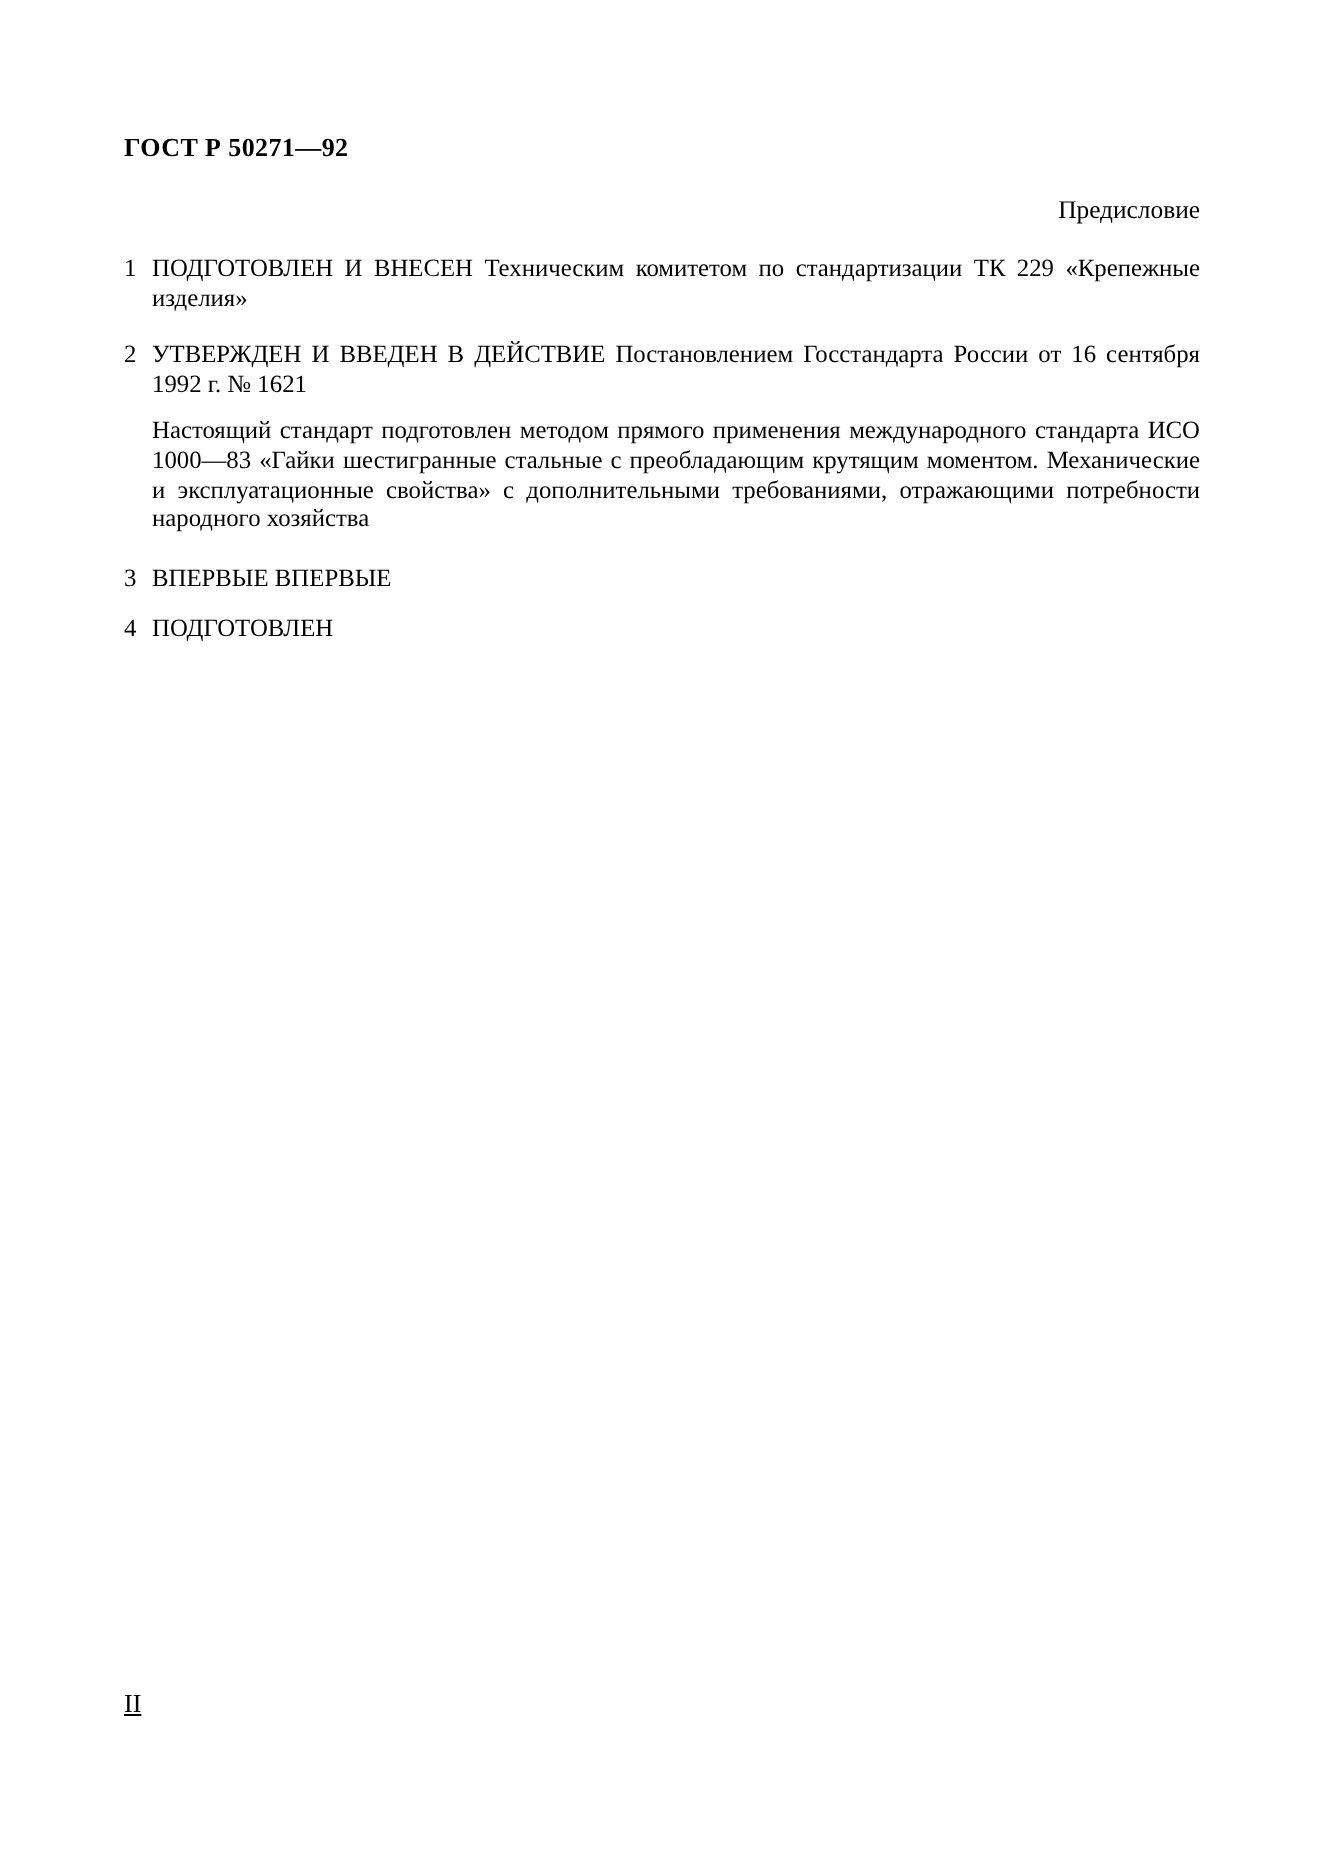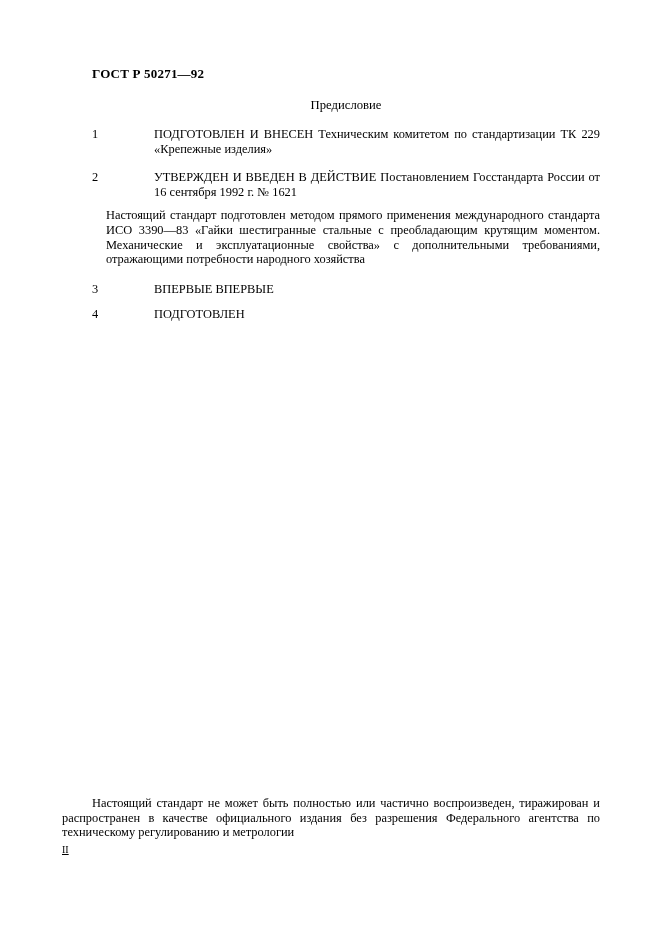--- a/index.html
+++ b/index.html
@@ -10,48 +10,47 @@
   .page {
     position: relative;
     width: 661px;
     height: 936px;
     background: #ffffff;
     color: #000000;
     font-family: "Liberation Serif", "DejaVu Serif", serif;
     overflow: hidden;
   }
   .content {
-    padding: 66px 61px 0 92px;
+    padding: 66px 61px 0 62px;
   }
   .doc-header {
     font-size: 13px;
     font-weight: bold;
     letter-spacing: 0.2px;
   }
   .doc-title {
     margin-top: 16px;
-    text-align: center;
+    text-align: right;
     font-size: 12.7px;
   }
   .item {
     display: flex;
     margin-top: 14px;
     font-size: 12.4px;
     line-height: 14.6px;
   }
   .item-3 { margin-top: 15px; }
   .item-4 { margin-top: 11px; }
   .item-num {
     flex: none;
     width: 14px;
   }
   .item-text {
     flex: 1;
     text-align: justify;
-    margin-left: 48px;
   }
   .note {
     margin-top: 9px;
     margin-left: 14px;
     font-size: 12.4px;
     line-height: 14.6px;
     text-align: justify;
   }
   .copyright {
     position: absolute;
@@ -60,21 +59,21 @@
     top: 796px;
     font-size: 12.4px;
     line-height: 14.6px;
     text-align: justify;
     text-indent: 30px;
   }
   .page-number {
     position: absolute;
     left: 62px;
     top: 844px;
-    font-size: 10px;
+    font-size: 13px;
     text-decoration: underline;
   }
 </style>
 </head>
 <body>
 
 <div class="page">
   <div class="content">
 
     <div class="doc-header">ГОСТ Р 50271—92</div>
@@ -84,30 +83,29 @@
     <div class="item item-1">
       <span class="item-num">1</span>
       <div class="item-text">ПОДГОТОВЛЕН И ВНЕСЕН Техническим комитетом по стандартизации ТК 229 «Крепежные изделия»</div>
     </div>
 
     <div class="item item-2">
       <span class="item-num">2</span>
       <div class="item-text">УТВЕРЖДЕН И ВВЕДЕН В ДЕЙСТВИЕ Постановлением Госстандарта России от 16 сентября 1992 г. № 1621</div>
     </div>
 
-    <div class="note">Настоящий стандарт подготовлен методом прямого применения международного стандарта ИСО 3390—83 «Гайки шестигранные стальные с преобладающим крутящим моментом. Механические и эксплуатационные свойства» с дополнительными требованиями, отражающими потребности народного хозяйства</div>
+    <div class="note">Настоящий стандарт подготовлен методом прямого применения международного стандарта ИСО 1000—83 «Гайки шестигранные стальные с преобладающим крутящим моментом. Механические и эксплуатационные свойства» с дополнительными требованиями, отражающими потребности народного хозяйства</div>
 
     <div class="item item-3">
       <span class="item-num">3</span>
       <div class="item-text">ВПЕРВЫЕ ВПЕРВЫЕ</div>
     </div>
 
     <div class="item item-4">
       <span class="item-num">4</span>
       <div class="item-text">ПОДГОТОВЛЕН</div>
     </div>
 
   </div>
 
-  <div class="copyright">Настоящий стандарт не может быть полностью или частично воспроизведен, тиражирован и распространен в качестве официального издания без разрешения Федерального агентства по техническому регулированию и метрологии</div>
 
   <div class="page-number">II</div>
 </div>
 
 </body></html>

